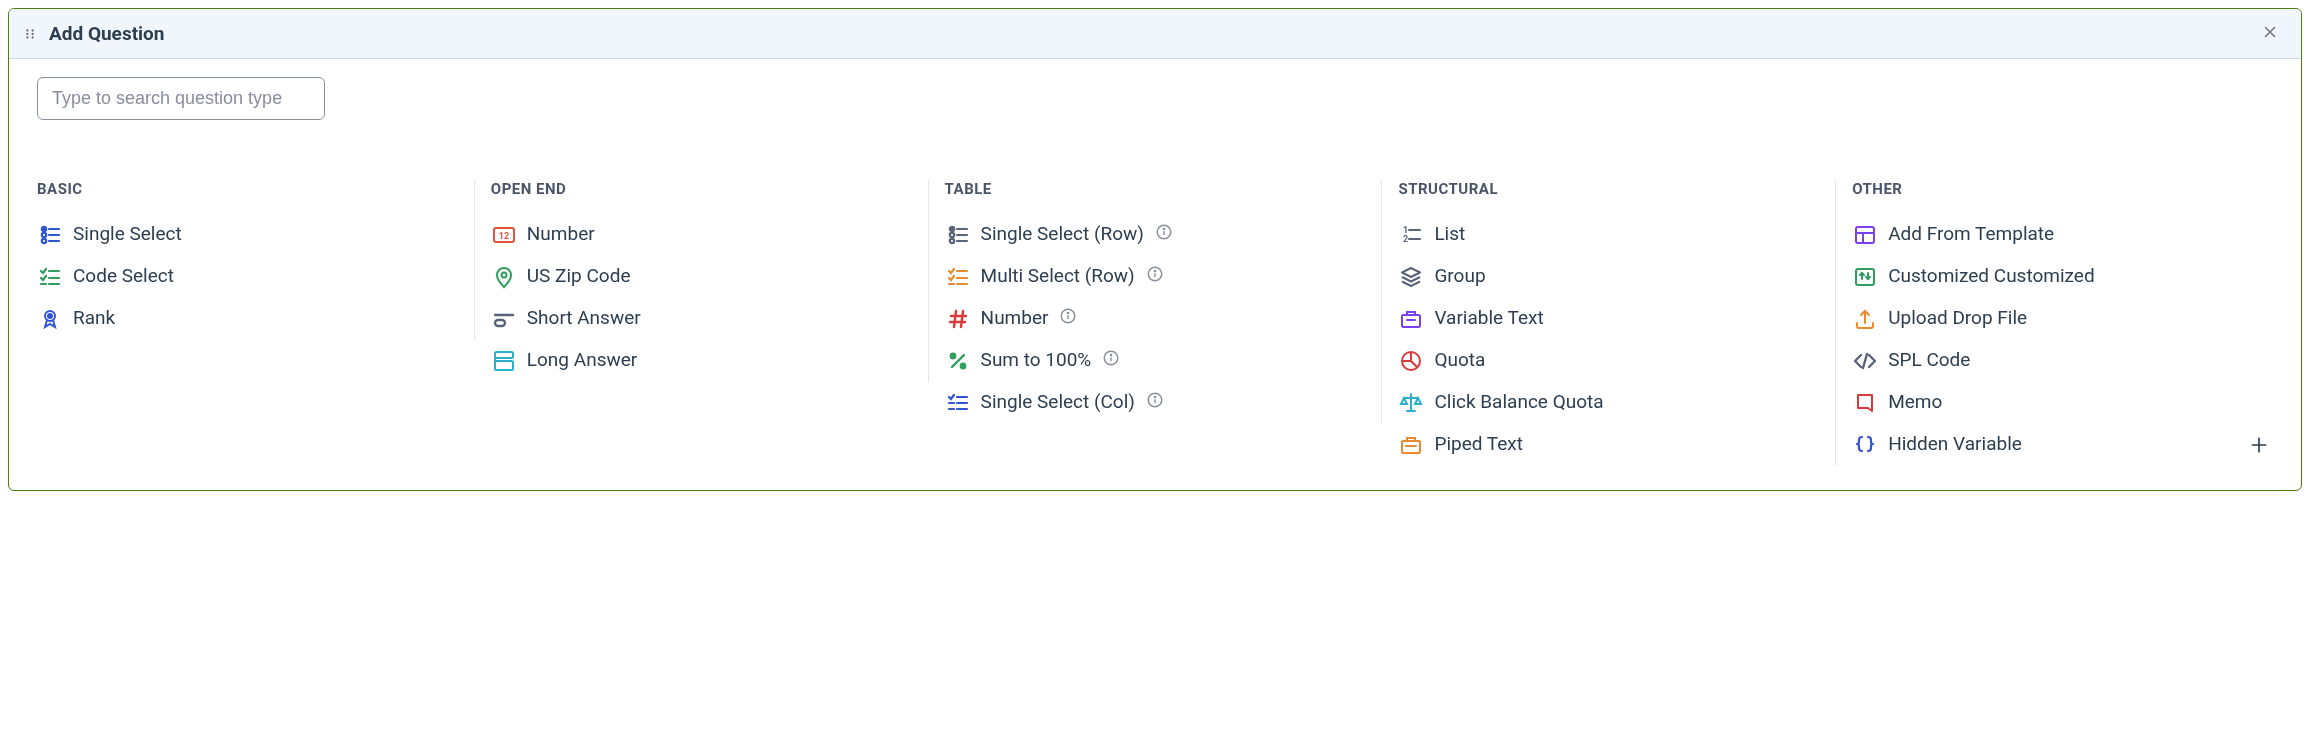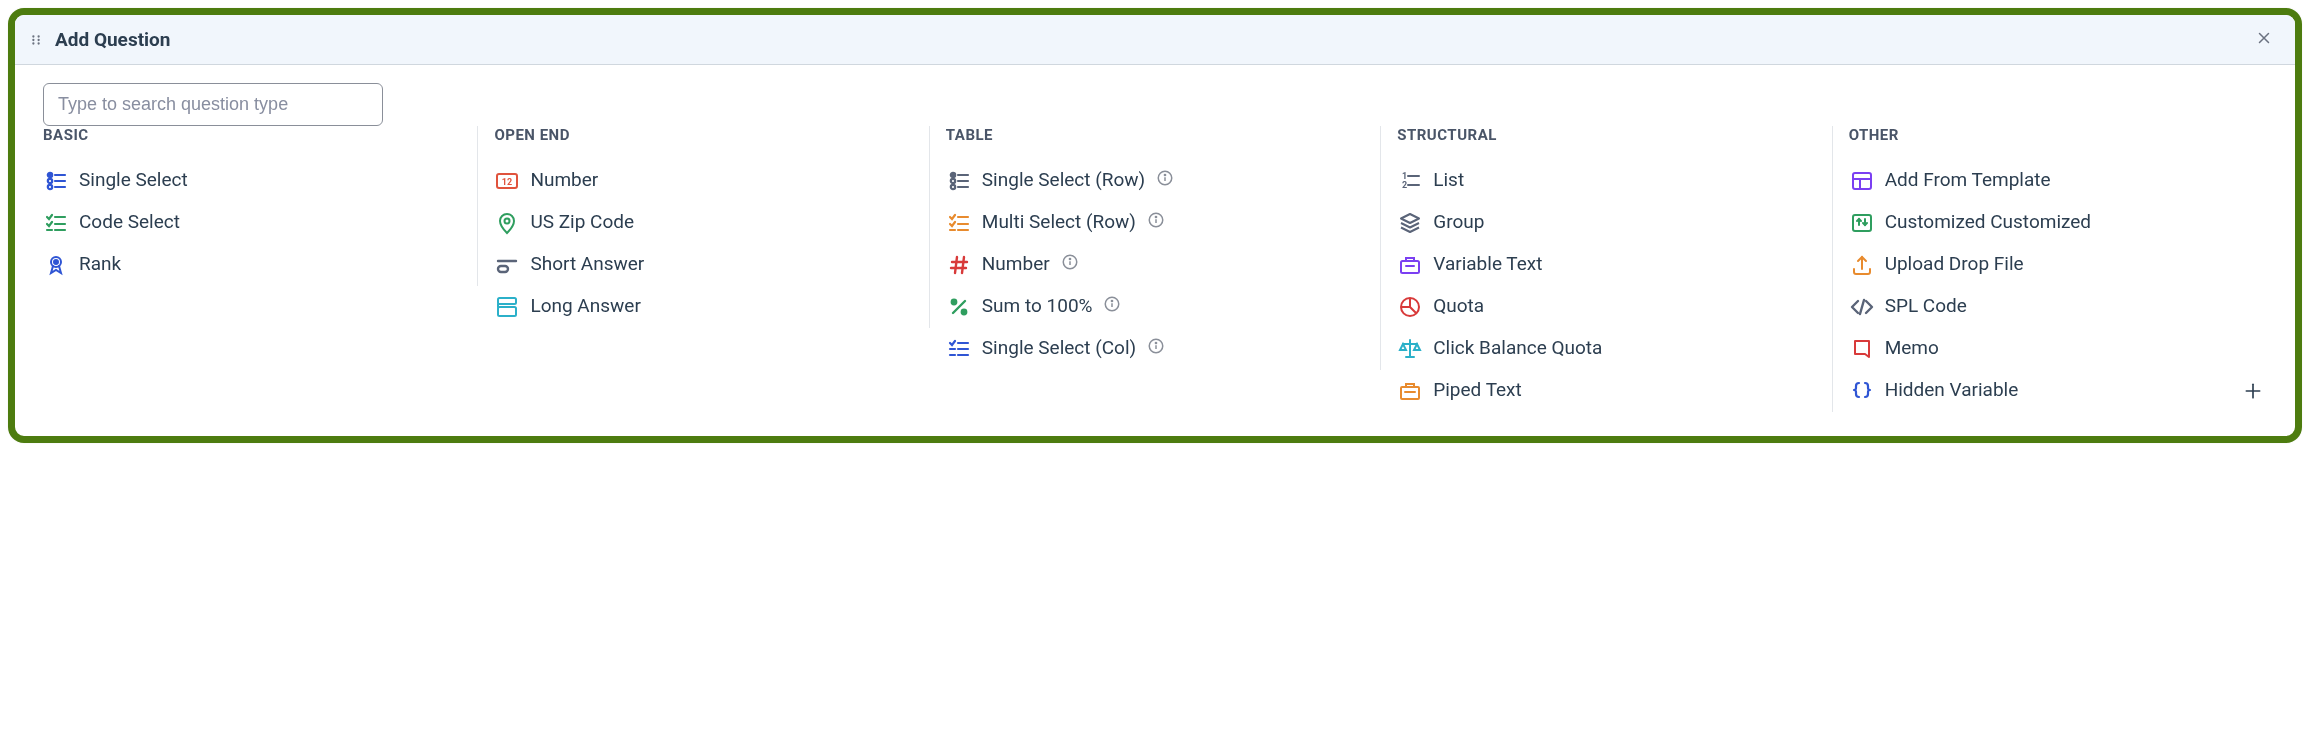--- a/index.html
+++ b/index.html
@@ -3,22 +3,22 @@
 <meta charset="utf-8">
 <style>
   * { box-sizing: border-box; margin: 0; padding: 0; }
   body {
     font-family: -apple-system, BlinkMacSystemFont, "Segoe UI", Roboto, "Helvetica Neue", Arial, sans-serif;
     background: #fff;
     color: #2c3e50;
     padding: 8px;
   }
   .panel {
-    border: 7px solid #4d7c0f;
-    border-radius: 16px;
+    border: 1px solid #4d7c0f;
+    border-radius: 6px;
     overflow: hidden;
     box-shadow: 0 0 0 1px rgba(0,0,0,0.02);
   }
   .header {
     background: #f1f6fc;
     border-bottom: 1px solid #d0d7de;
     display: flex;
     align-items: center;
     padding: 10px 18px 10px 14px;
     gap: 12px;
@@ -48,37 +48,39 @@
   .close-btn svg { width: 18px; height: 18px; stroke: currentColor; }
   .body {
     padding: 18px 28px 24px 28px;
   }
   .subtitle {
     font-size: 19px;
     color: #2c3e50;
     margin-bottom: 14px;
   }
   .search {
-    width: 340px;
+    width: 288px;
     padding: 10px 14px;
     font-size: 18px;
     border: 1px solid #8a8f99;
     border-radius: 6px;
     color: #2c3e50;
+    margin-bottom: 24px;
   }
   .search::placeholder { color: #888ea0; }
   .columns {
     display: flex;
     align-items: flex-start;
   }
   .col {
     flex: 1;
     padding: 0 16px;
     border-right: 1px solid #e3e6ea;
     position: relative;
+    margin-top: 36px;
   }
   .col:first-child { padding-left: 0; }
   .col:last-child { border-right: none; padding-right: 0; }
   .col-title {
     font-size: 15px;
     font-weight: 700;
     letter-spacing: 0.5px;
     color: #4a5568;
     text-transform: uppercase;
     margin-bottom: 16px;

